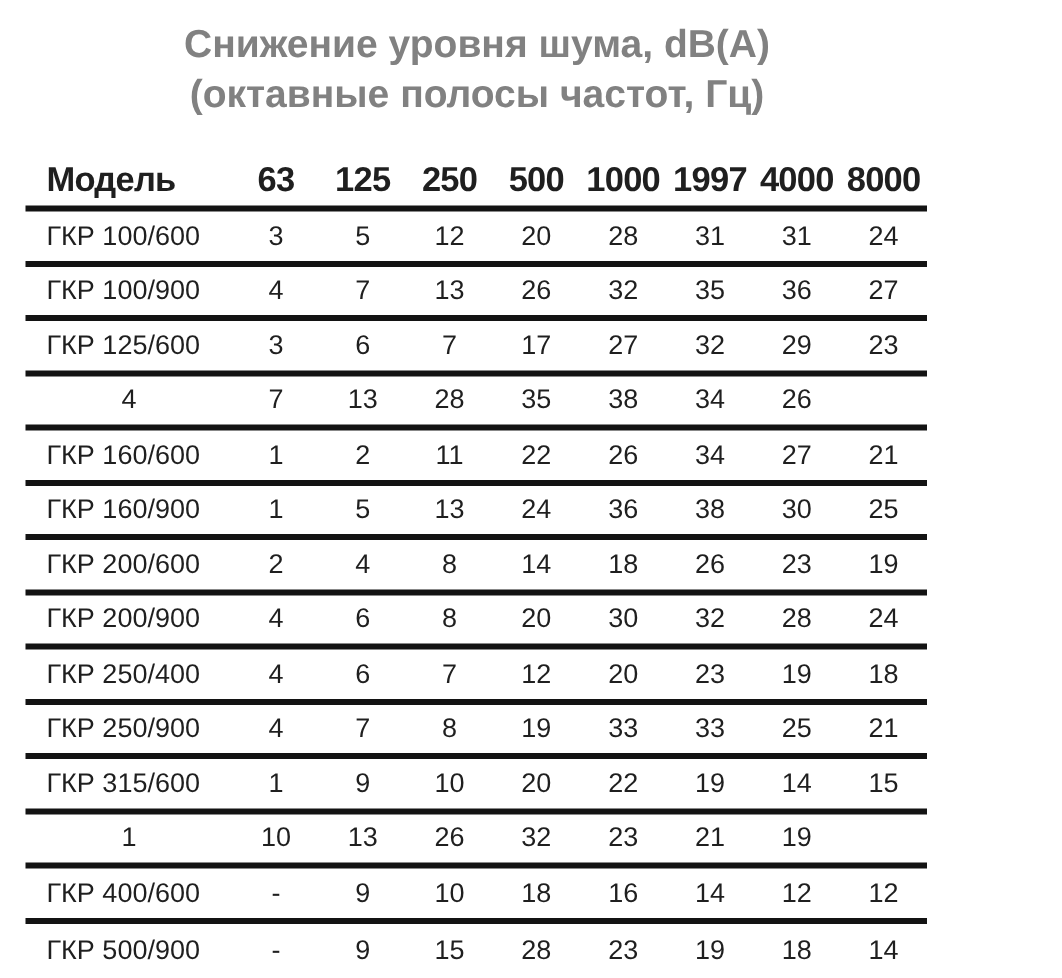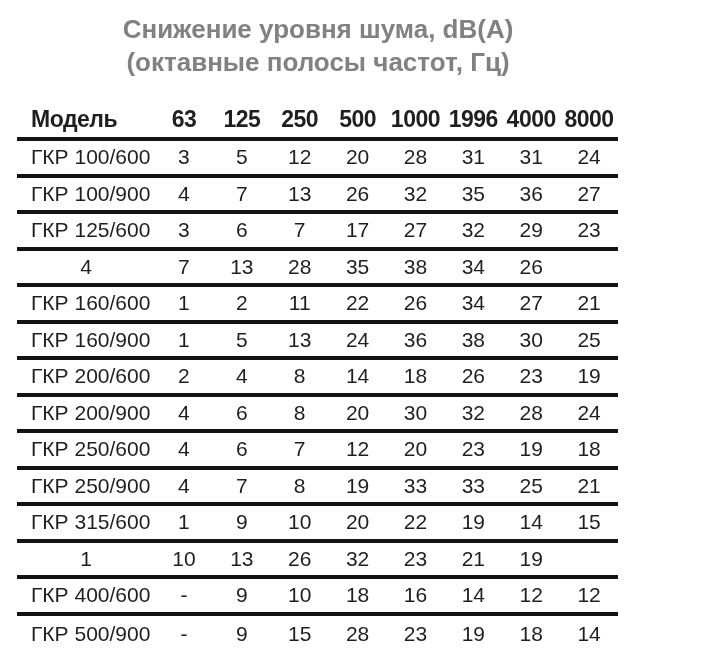--- a/index.html
+++ b/index.html
@@ -41,21 +41,21 @@
     height: 46px;
     padding-top: 6px;
     border-bottom: 4px solid var(--rule);
     font-weight: 700;
     font-size: 23px;
     letter-spacing: -0.5px;
   }
   .body-row {
     height: 36.5px;
     border-bottom: 4px solid var(--rule);
-    font-size: 21px;
+    font-size: 18px;
   }
   .body-row:last-child { border-bottom: none; }
   .cell { text-align: center; white-space: nowrap; }
   .cell.model {
     text-align: left;
     padding-left: 14px;
   }
 </style>
 </head>
 <body>
@@ -67,21 +67,21 @@
   </div>
 
   <div class="table">
     <div class="row header-row">
       <div class="cell model">Модель</div>
       <div class="cell">63</div>
       <div class="cell">125</div>
       <div class="cell">250</div>
       <div class="cell">500</div>
       <div class="cell">1000</div>
-      <div class="cell">1996</div>
+      <div class="cell">1997</div>
       <div class="cell">4000</div>
       <div class="cell">8000</div>
     </div>
     <div>
         <div class="row body-row">
           <div class="cell model">ГКР 100/600</div>
           <div class="cell">3</div>
           <div class="cell">5</div>
           <div class="cell">12</div>
           <div class="cell">20</div>
@@ -160,21 +160,21 @@
           <div class="cell">4</div>
           <div class="cell">6</div>
           <div class="cell">8</div>
           <div class="cell">20</div>
           <div class="cell">30</div>
           <div class="cell">32</div>
           <div class="cell">28</div>
           <div class="cell">24</div>
         </div>
         <div class="row body-row">
-          <div class="cell model">ГКР 250/600</div>
+          <div class="cell model">ГКР 250/400</div>
           <div class="cell">4</div>
           <div class="cell">6</div>
           <div class="cell">7</div>
           <div class="cell">12</div>
           <div class="cell">20</div>
           <div class="cell">23</div>
           <div class="cell">19</div>
           <div class="cell">18</div>
         </div>
         <div class="row body-row">

